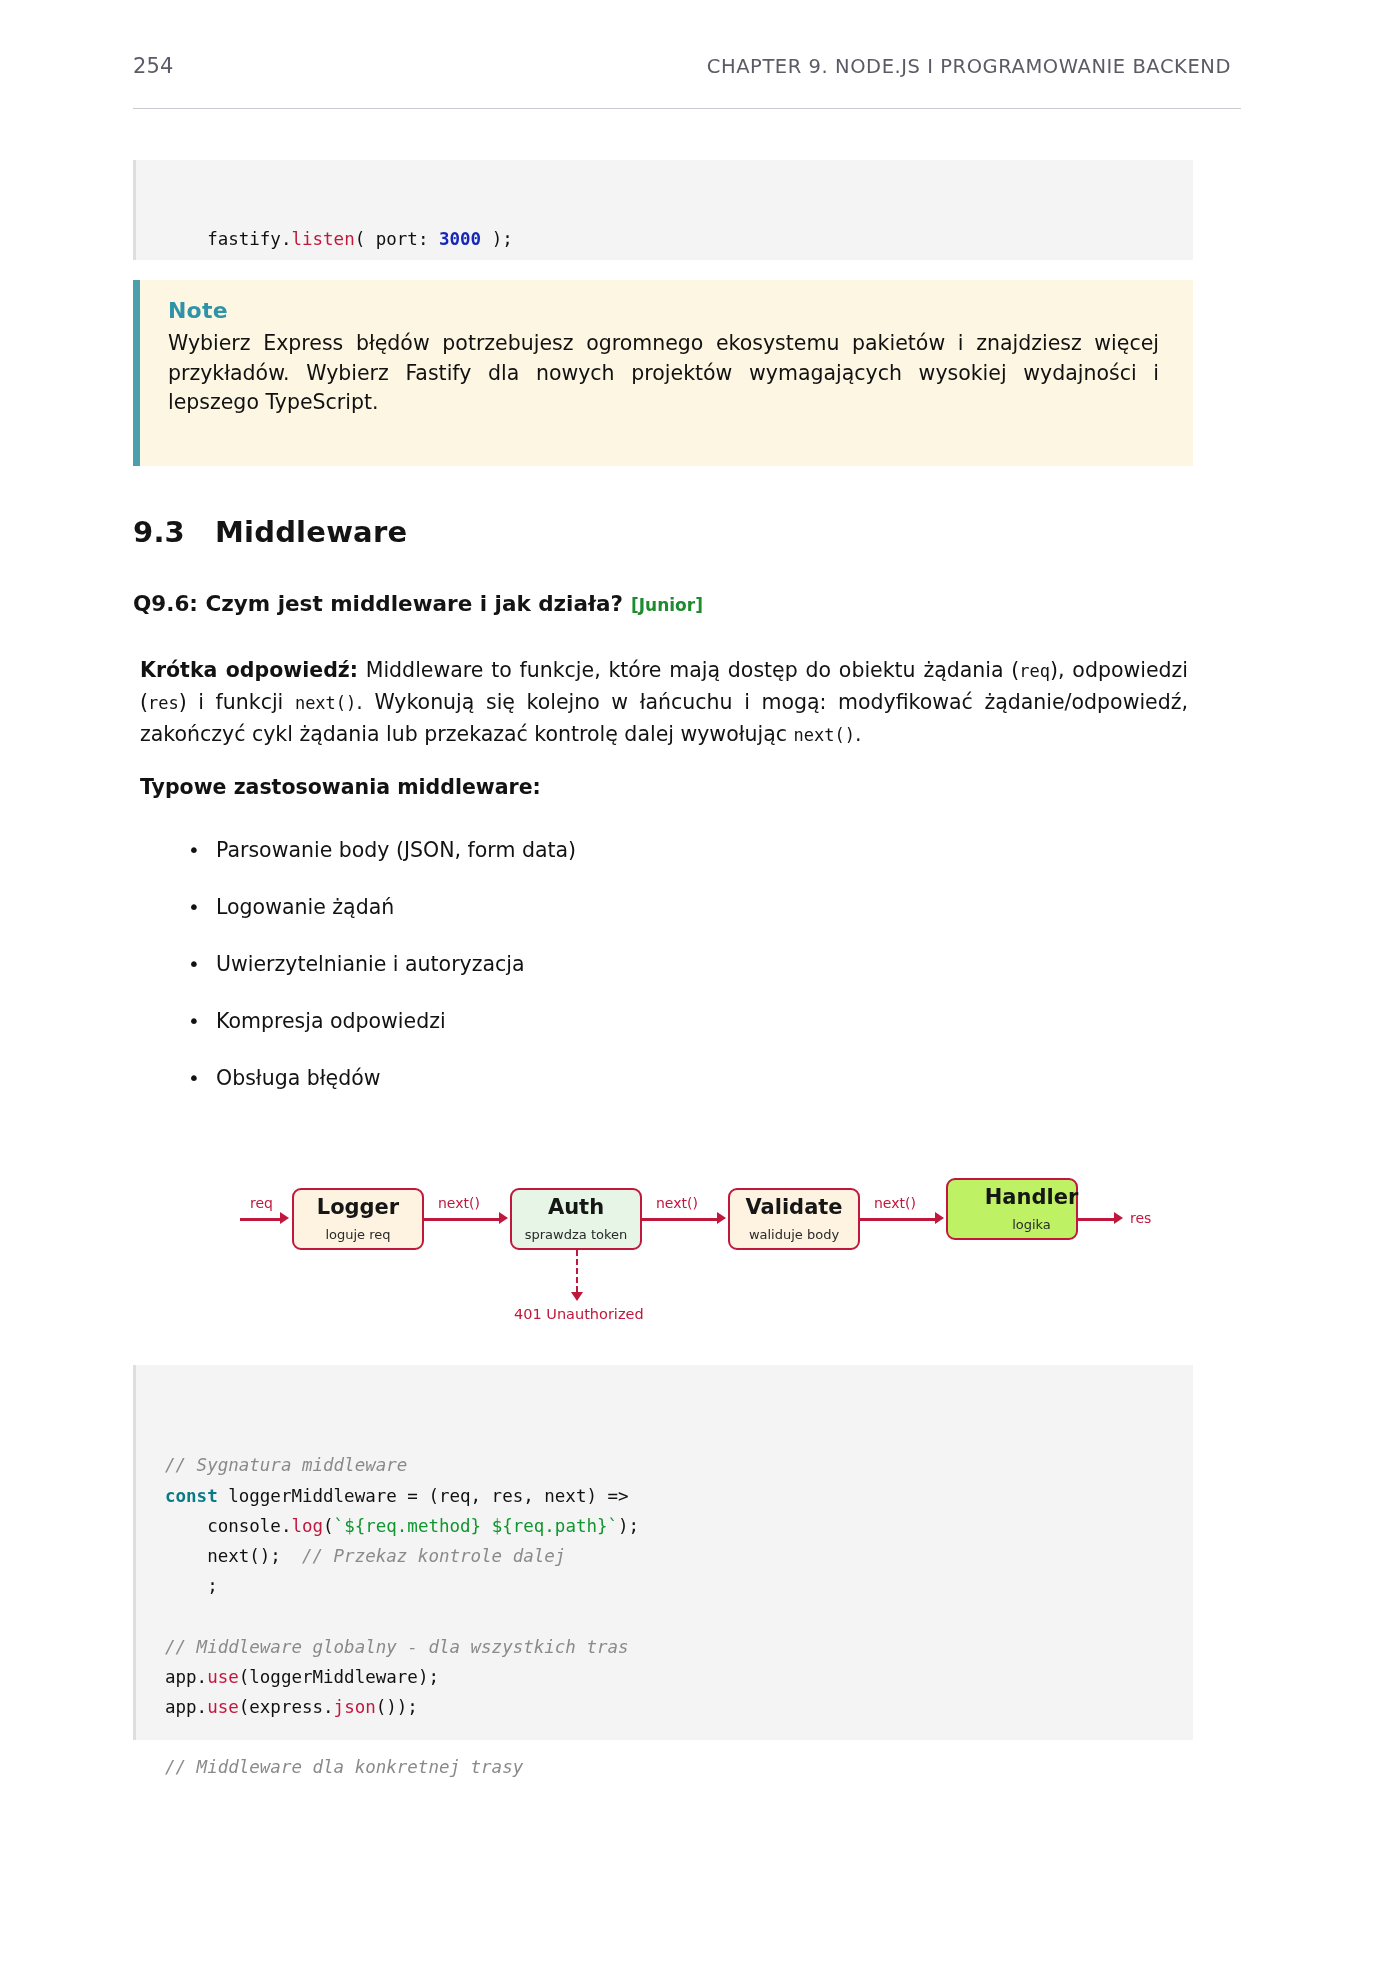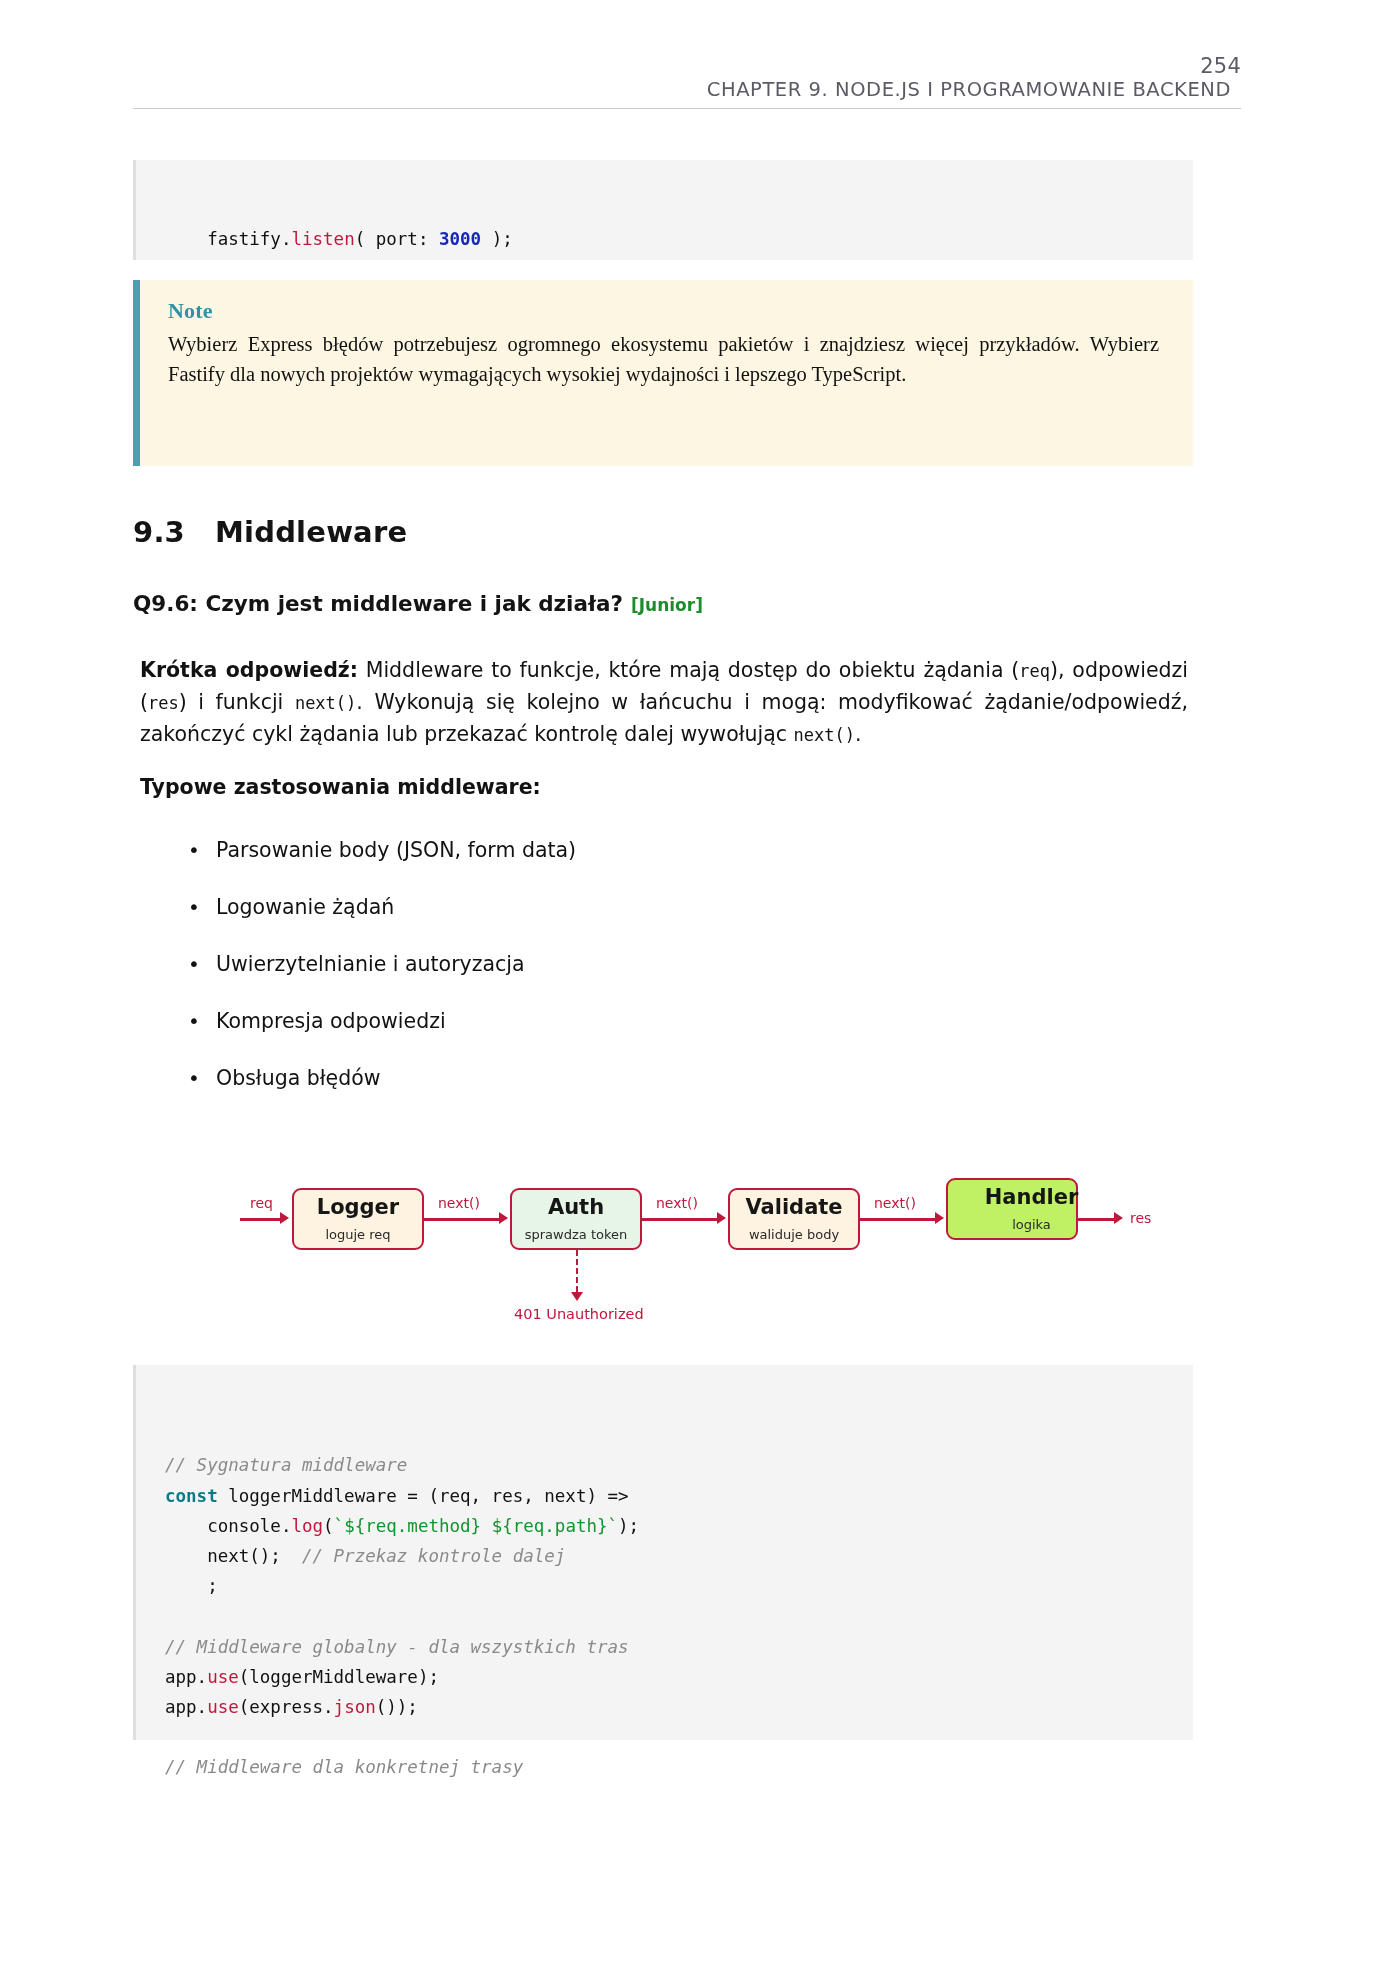--- a/index.html
+++ b/index.html
@@ -22,23 +22,22 @@
     height: 1961px;
   }
 
   
   .runhead {
     position: absolute;
     left: 133px;
     top: 54px;
     width: 1108px;
     display: flex;
-    align-items: flex-end;
+    align-items: center;
     justify-content: space-between;
-    flex-direction: column;
   }
   .runhead .folio {
     font-size: 21px;
     color: #5b5b66;
     letter-spacing: .2px;
   }
   .runhead .chaptitle {
     font-size: 19.5px;
     color: #5b5b66;
     letter-spacing: .55px;
@@ -91,21 +90,20 @@
   .note {
     position: absolute;
     left: 133px;
     top: 280px;
     width: 1060px;
     height: 186px;
     background: #fdf6e3;
     border-left: 7px solid #4c9fad;
     box-sizing: border-box;
     padding: 18px 34px 16px 28px;
-    font-family: Liberation Serif, serif;
   }
   .note-title {
     color: #2f93a8;
     font-weight: bold;
     font-size: 22px;
     margin: 0 0 6px 0;
     letter-spacing: .2px;
   }
   .note-body {
     font-size: 20.5px;

